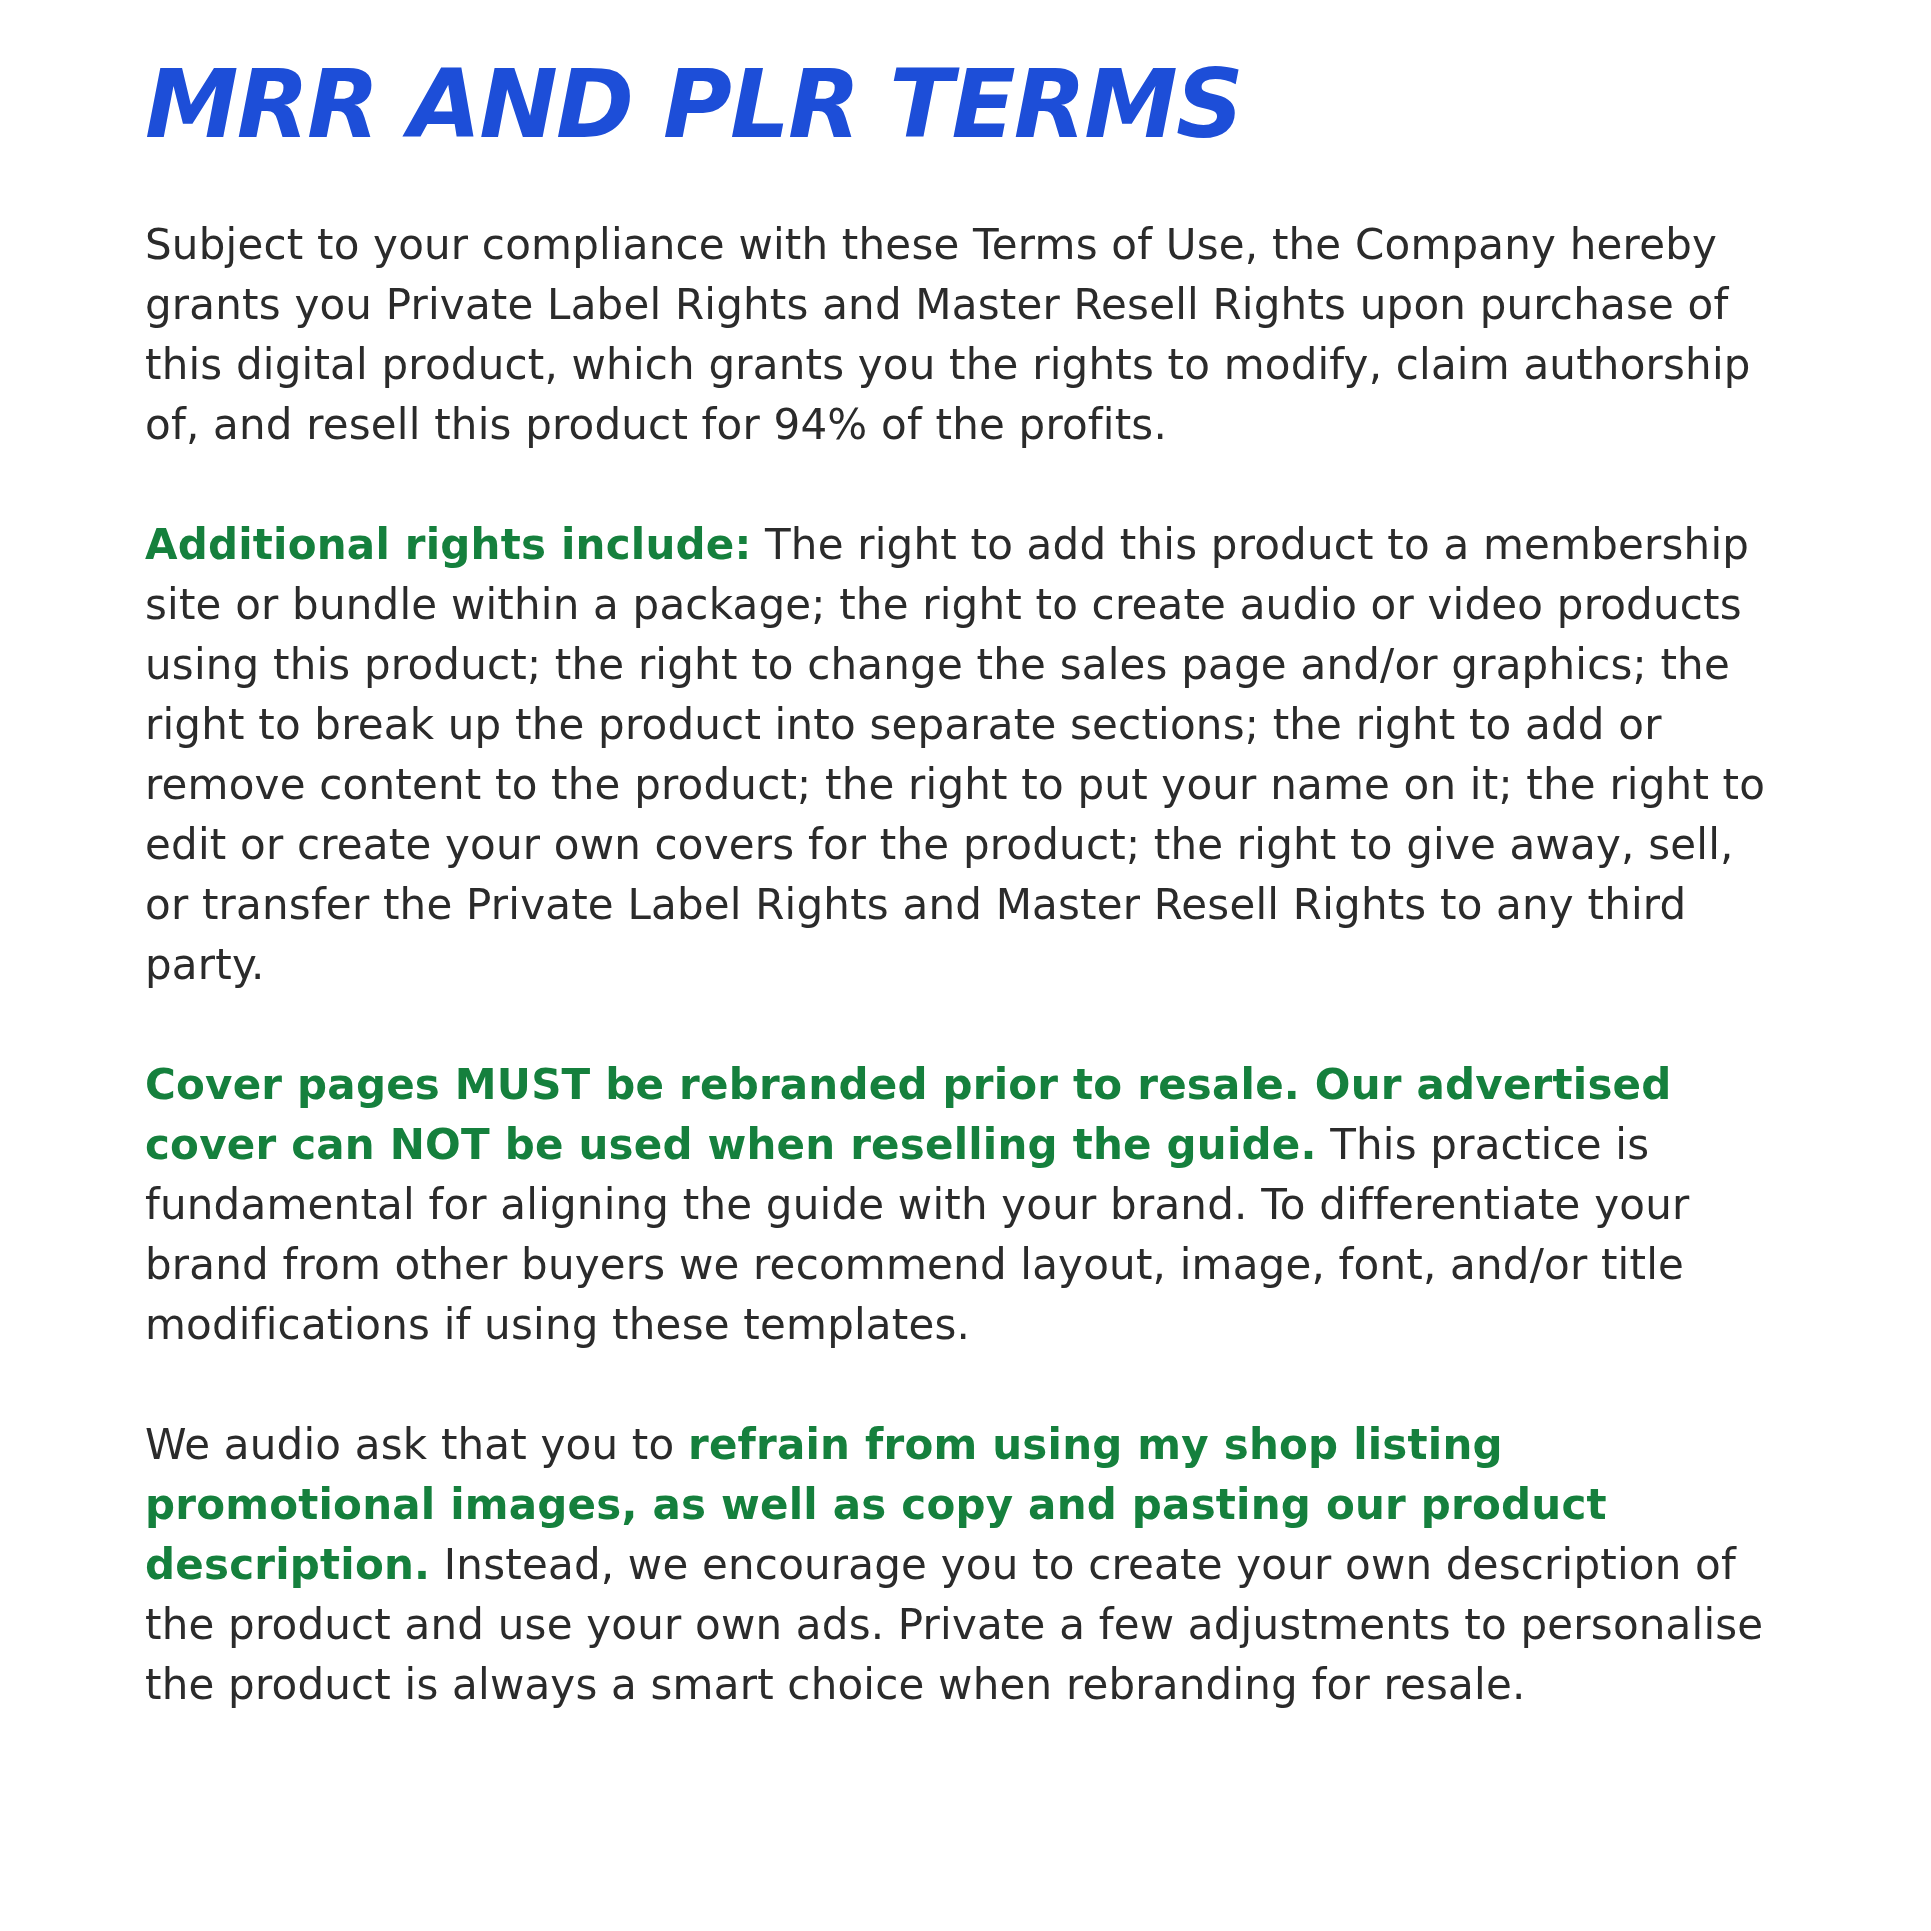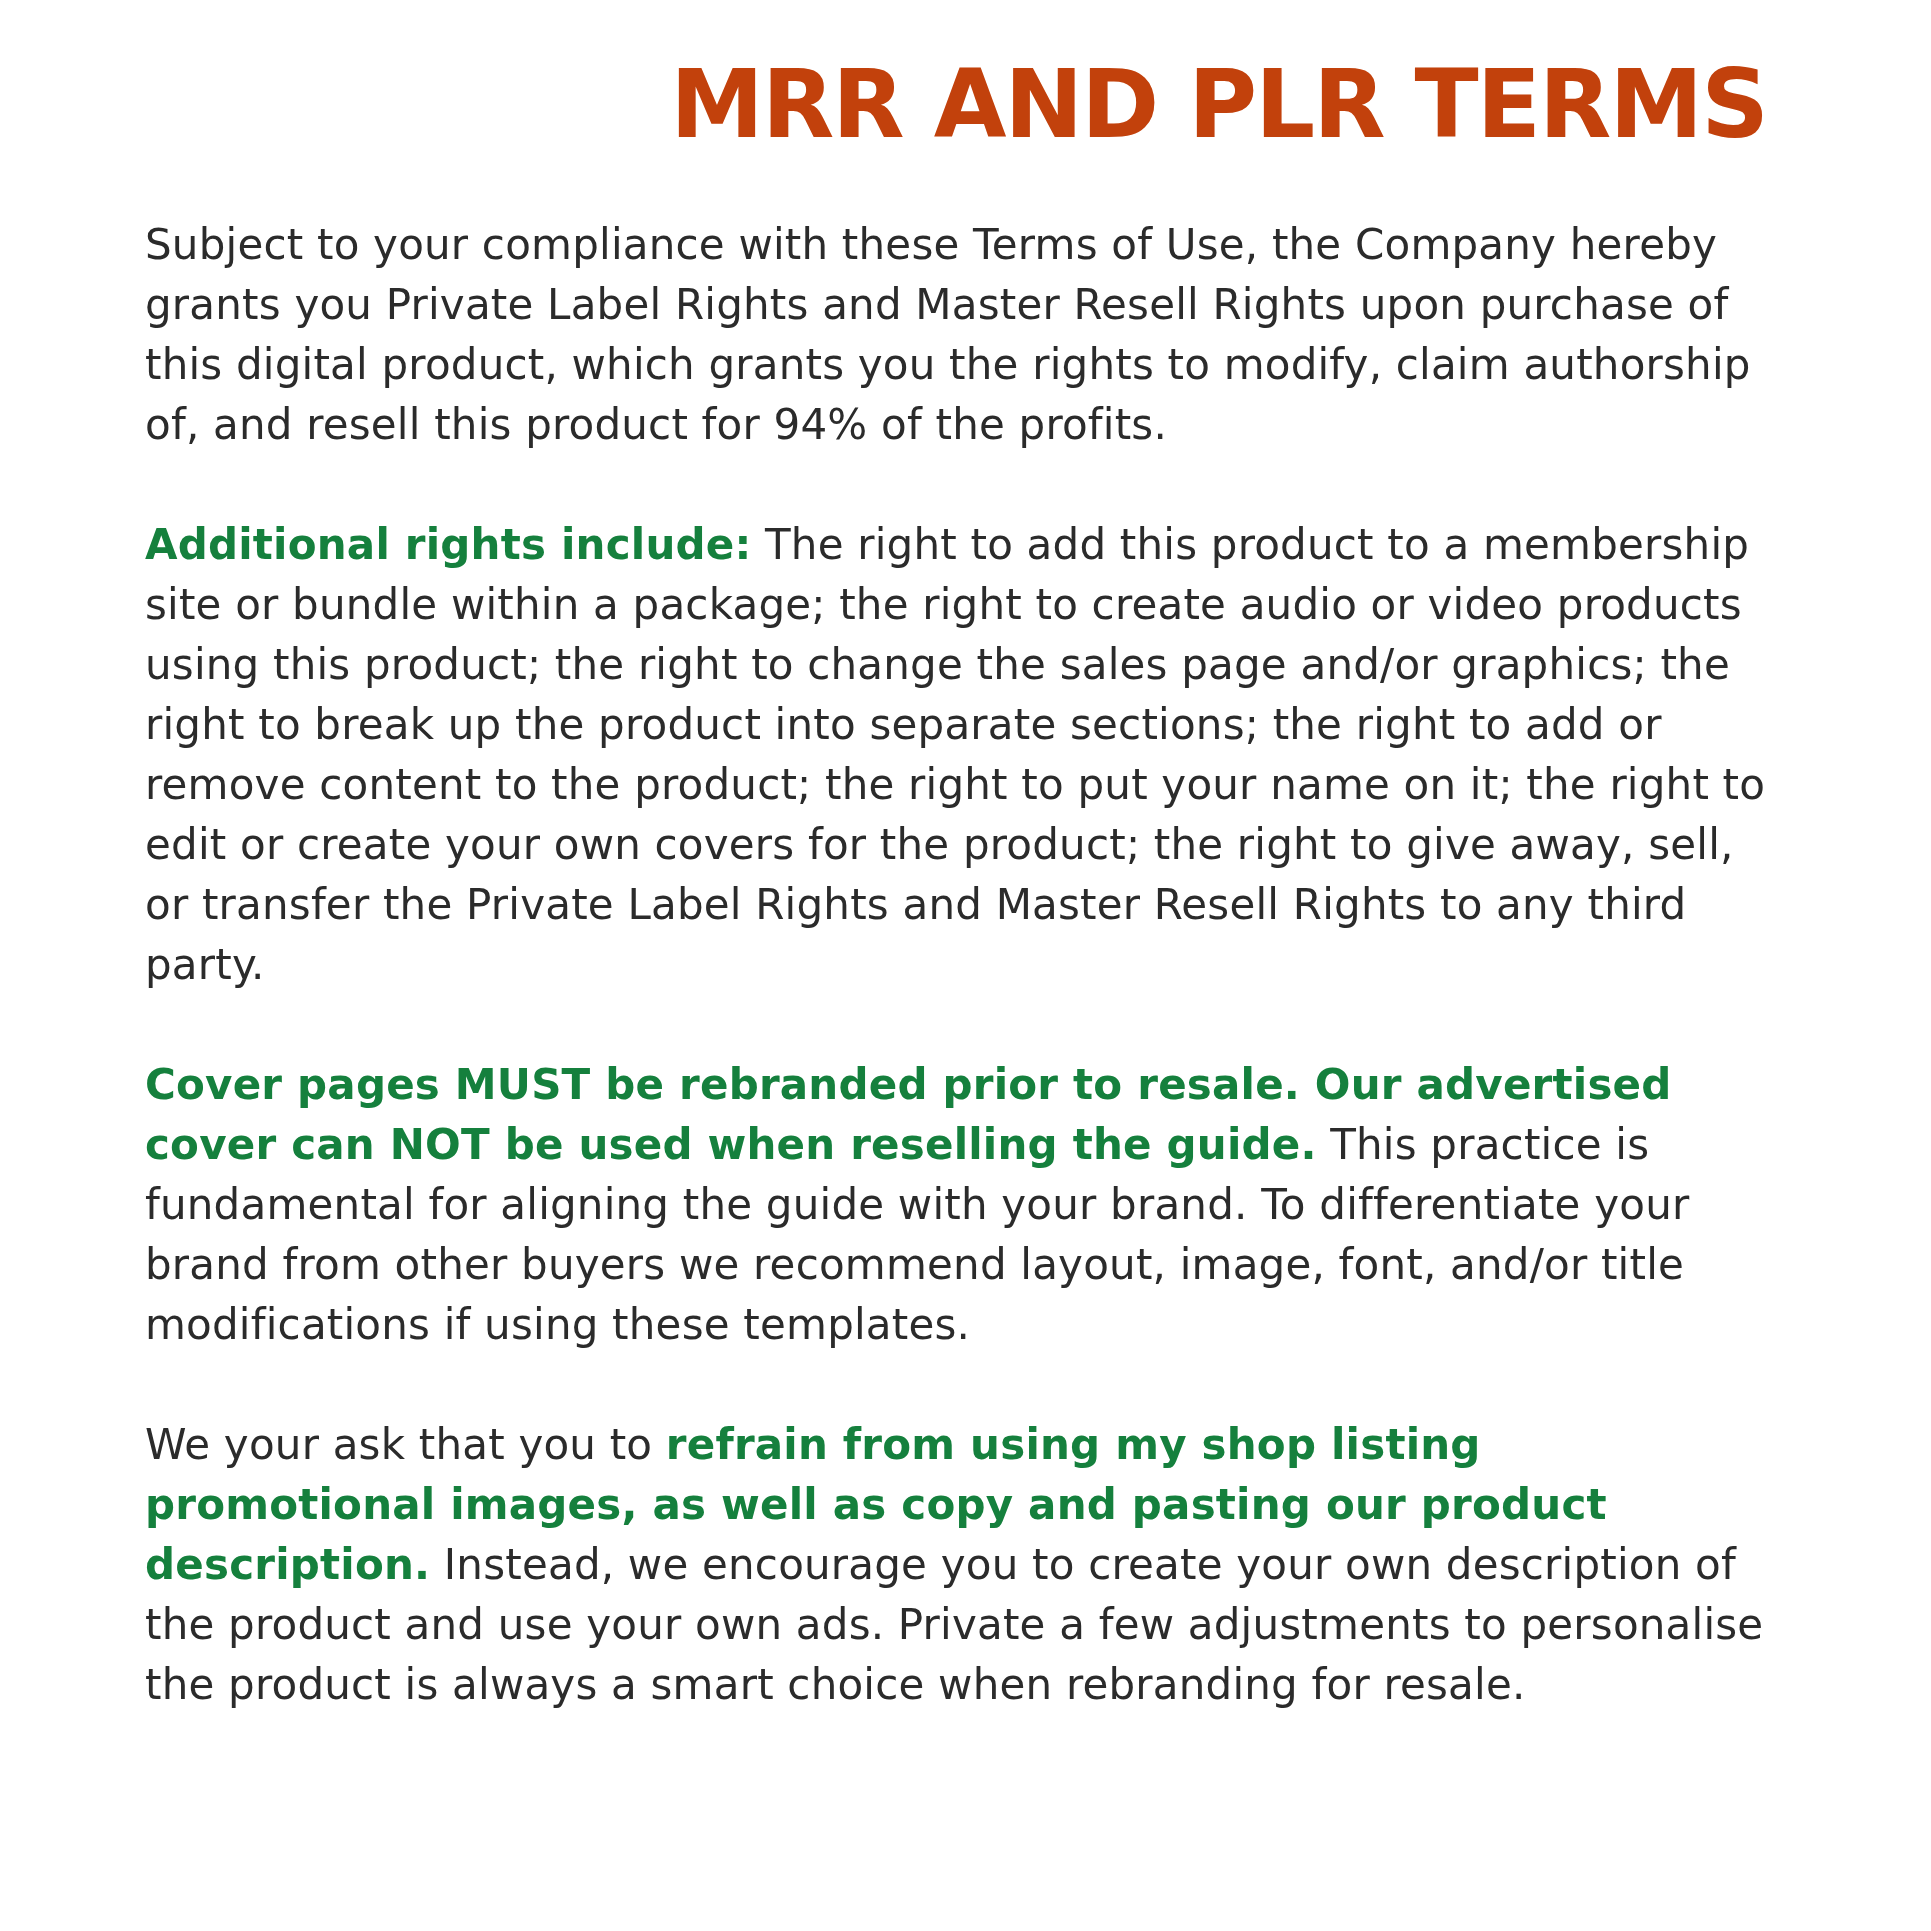--- a/index.html
+++ b/index.html
@@ -11,27 +11,28 @@
     position: relative;
     width: 1931px;
     height: 1931px;
     background: #ffffff;
     box-sizing: border-box;
     padding: 50px 164px 0 145px;
     font-family: "DejaVu Sans", "Liberation Sans", sans-serif;
     overflow: hidden;
   }
   .doc-title {
-    text-align: right;
+    text-align: left;
     font-size: 94px;
     font-weight: 800;
     line-height: 1.18;
     letter-spacing: -1.9px;
-    color: #c2410c;
+    color: #1d4ed8;
     margin: 0 0 54px 0;
+    font-style: italic;
   }
   .doc-title .title-line {
     display: block;
   }
   .doc-body {
     font-size: 42px;
     line-height: 60px;
     color: #2b2b2b;
     letter-spacing: 0.2px;
   }
@@ -60,18 +61,18 @@
 
     <p>
       <span class="b">Additional rights include:</span><span> The right to add this product to a membership site or bundle within a package; the right to create audio or video products using this product; the right to change the sales page and/or graphics; the right to break up the product into separate sections; the right to add or remove content to the product; the right to put your name on it; the right to edit or create your own covers for the product; the right to give away, sell, or transfer the Private Label Rights and Master Resell Rights to any third party.</span>
     </p>
 
     <p>
       <span class="b">Cover pages MUST be rebranded prior to resale. Our advertised cover can NOT be used when reselling the guide.</span><span> This practice is fundamental for aligning the guide with your brand. To differentiate your brand from other buyers we recommend layout, image, font, and/or title modifications if using these templates.</span>
     </p>
 
     <p>
-      <span>We your ask that you to </span><span class="b">refrain from using my shop listing promotional images, as well as copy and pasting our product description.</span><span> Instead, we encourage you to create your own description of the product and use your own ads. Private a few adjustments to personalise the product is always a smart choice when rebranding for resale.</span>
+      <span>We audio ask that you to </span><span class="b">refrain from using my shop listing promotional images, as well as copy and pasting our product description.</span><span> Instead, we encourage you to create your own description of the product and use your own ads. Private a few adjustments to personalise the product is always a smart choice when rebranding for resale.</span>
     </p>
 
   </div>
 </div>
 
 
 </body></html>

